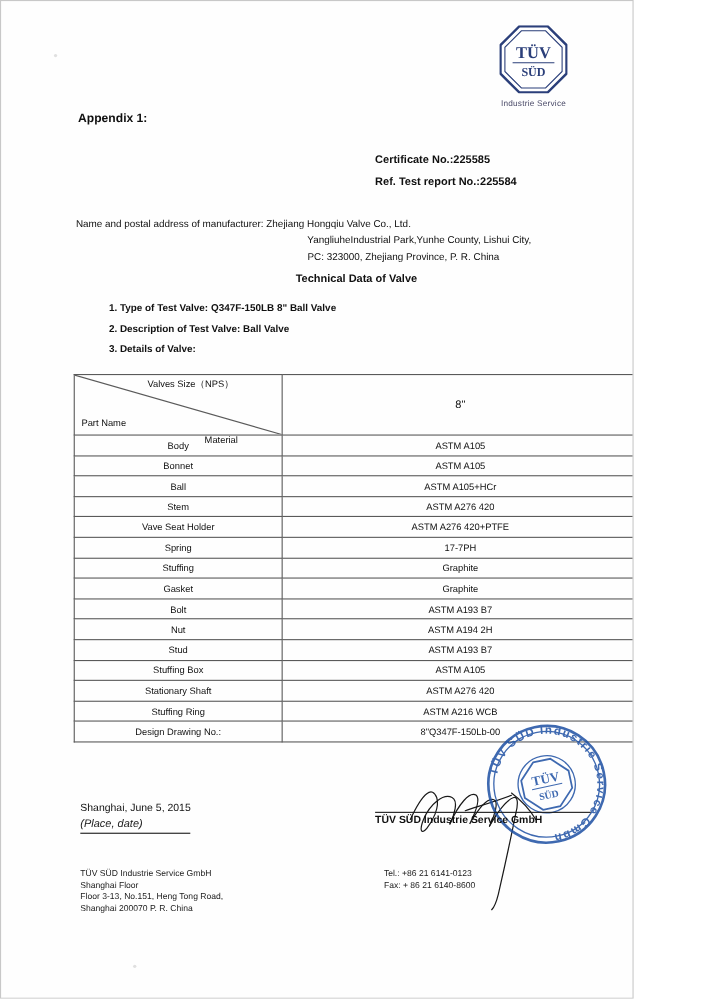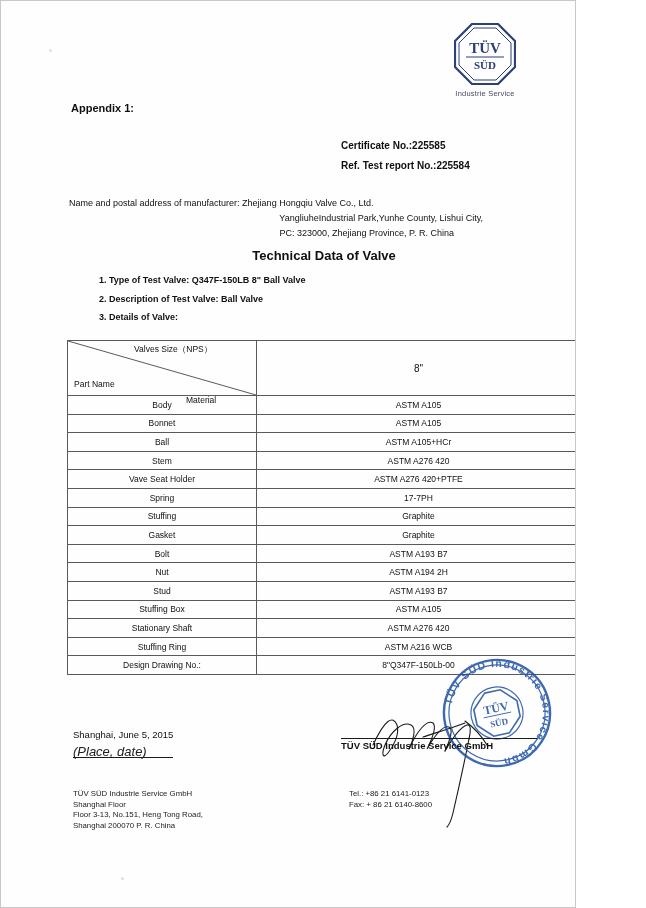--- a/index.html
+++ b/index.html
@@ -75,21 +75,21 @@
   .mfr-block .ind {
     display: inline-block;
     width: 208px;
   }
   .doc-title {
     position: absolute;
     left: 0;
     top: 247px;
     width: 646px;
     text-align: center;
-    font-size: 13px;
+    font-size: 10px;
     font-weight: bold;
     color: #101010;
   }
   .items {
     position: absolute;
     left: 68px;
     top: 270px;
     font-size: 9px;
     color: #101010;
     line-height: 18.5px;
@@ -191,21 +191,21 @@
     font-size: 9.5px;
     font-weight: normal;
     color: #101010;
     border-bottom: 1px solid #1a1a1a;
     padding-bottom: 17px;
   }
   .place-date-sub {
     position: absolute;
     left: 72px;
     top: 743px;
-    font-size: 13px;
+    font-size: 10px;
     font-style: italic;
     color: #202020;
   }
   .footer-left {
     position: absolute;
     left: 72px;
     top: 788px;
     font-size: 7.8px;
     color: #1a1a1a;
     line-height: 10.5px;

